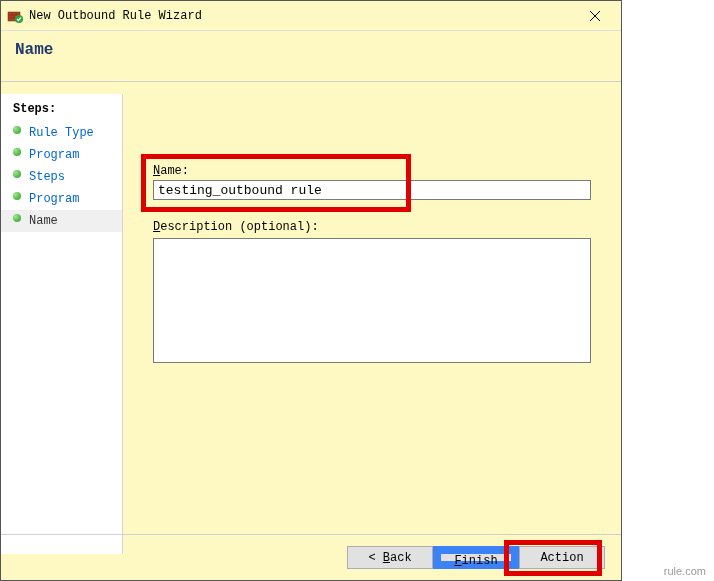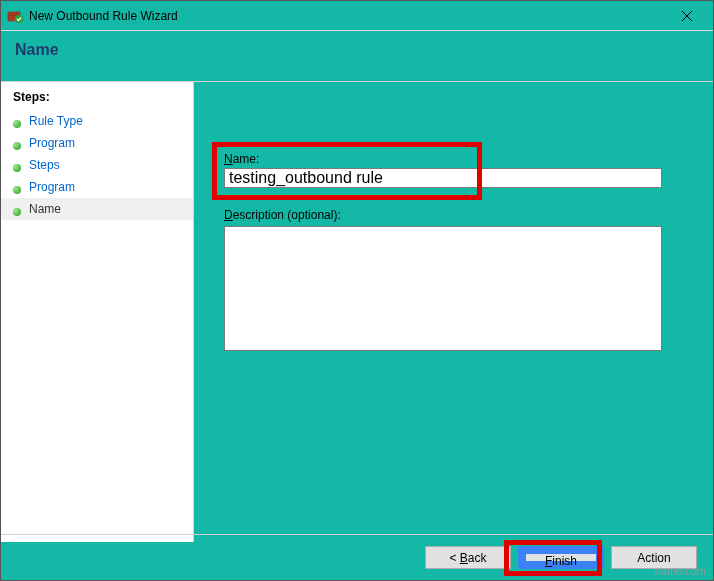--- a/index.html
+++ b/index.html
@@ -6,25 +6,26 @@
     body {
       font-family: "Segoe UI", Tahoma, sans-serif;
       font-size: 12px;
       background: #fff;
       width: 714px;
       height: 581px;
       overflow: hidden;
       position: relative;
     }
     .window {
-      width: 714px;
+      width: 622px;
       height: 581px;
       border: 1px solid #555;
-      background: #14b8a6;
+      background: #fef9c3;
       position: relative;
+      font-family: Liberation Mono, monospace;
     }
     .titlebar {
       height: 30px;
       display: flex;
       align-items: center;
       padding: 0 6px;
       border-bottom: 1px solid #ddd;
     }
     .titlebar .icon-firewall {
       width: 16px; height: 16px; margin-right: 6px;
@@ -51,34 +52,35 @@
       color: #1f3a6d;
       margin-bottom: 8px;
     }
     .header .subtitle {
       font-size: 12px;
       color: #000;
     }
     .body {
       display: flex;
       height: 460px;
+      margin-top: 12px;
     }
     .steps-panel {
       width: 193px;
       border-right: 1px solid #d4d4d4;
       background: #fff;
       padding: 8px 0;
     }
     .steps-panel .steps-header {
       font-weight: 600;
       padding: 0 12px 6px 12px;
     }
     .step-item {
       display: flex;
-      align-items: flex-end;
+      align-items: flex-start;
       padding: 4px 12px;
       cursor: pointer;
     }
     .step-item.current {
       background: #f0f0f0;
     }
     .step-item .bullet {
       width: 8px; height: 8px;
       border-radius: 50%;
       background: radial-gradient(circle at 30% 30%, #9be88c, #2a9c1f);
@@ -100,21 +102,21 @@
       font-size: 12px;
       margin-bottom: 2px;
     }
     .field-label .ul { text-decoration: underline; }
     .name-input {
       width: 438px;
       height: 20px;
       border: 1px solid #7a7a7a;
       padding: 1px 4px;
       font-family: inherit;
-      font-size: 16px;
+      font-size: 13px;
     }
     .desc-area {
       width: 438px;
       height: 125px;
       border: 1px solid #7a7a7a;
       padding: 2px 4px;
       font-family: inherit;
       font-size: 12px;
       resize: none;
       margin-top: 2px;
@@ -138,21 +140,20 @@
       left: 503px;
       width: 98px;
       height: 36px;
       pointer-events: none;
     }
     .buttons {
       position: absolute;
       bottom: 11px;
       right: 16px;
       display: flex;
-      gap: 7px;
     }
     .btn {
       width: 86px;
       height: 23px;
       background: #e1e1e1;
       border: 1px solid #adadad;
       font-family: inherit;
       font-size: 12px;
       cursor: pointer;
     }
@@ -252,13 +253,13 @@
   <div class="buttons">
     <button class="btn"><span>&lt; </span><span style="text-decoration:underline">B</span><span>ack</span></button>
     <button class="btn primary"><span style="text-decoration:underline">F</span><span>inish</span></button>
     <button class="btn">Action</button>
   </div>
 
   <div class="highlight-red-finish"></div>
 
 </div>
 
-<div class="watermark">name.com</div>
+<div class="watermark">rule.com</div>
 
 </body></html>

